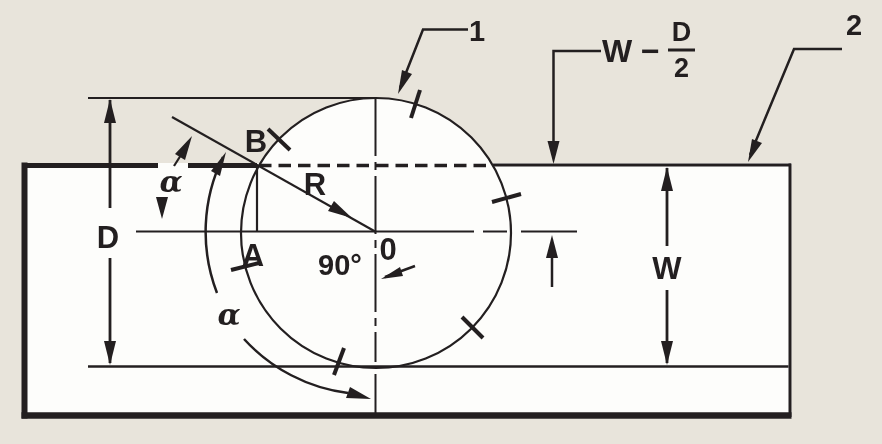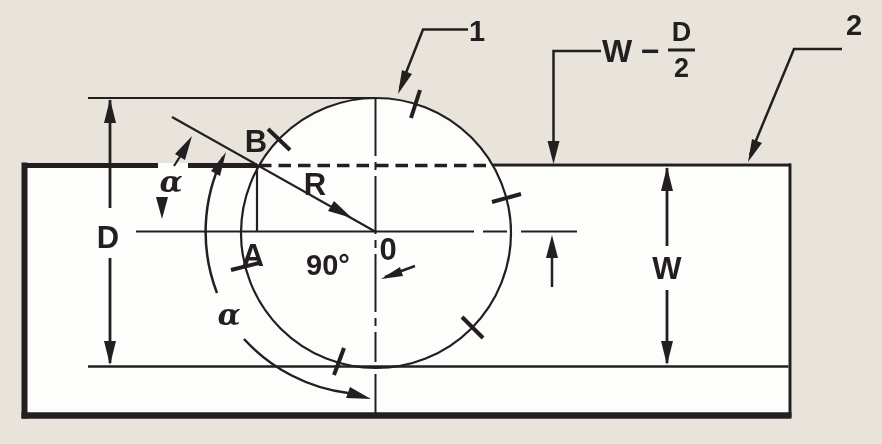--- a/index.html
+++ b/index.html
@@ -142,21 +142,21 @@
       <line x1="259" y1="263" x2="231" y2="270" class="stroke s4"></line>
     </g>
   </svg>
 
   <div class="lbl" style="left:256px;top:141px;">B</div>
   <div class="lbl" style="left:253px;top:255px;">A</div>
   <div class="lbl" style="left:315px;top:184px;">R</div>
   <div class="lbl" style="left:108px;top:237px;">D</div>
   <div class="lbl" style="left:667px;top:268px;">W</div>
   <div class="lbl" style="left:388px;top:249px;">0</div>
-  <div class="lbl small" style="left:328px;top:265px;">90°</div>
+  <div class="lbl small" style="left:340px;top:265px;">90°</div>
   <div class="lbl greek" style="left:171px;top:182px;">α</div>
   <div class="lbl greek" style="left:229px;top:315px;">α</div>
   <div class="lbl small" style="left:477px;top:31px;">1</div>
   <div class="lbl small" style="left:854px;top:25px;">2</div>
 
   <div class="wd2">
     <span class="prefix">W −</span>
     <span class="frac">
       <span class="num">D</span>
       <span class="den">2</span>

